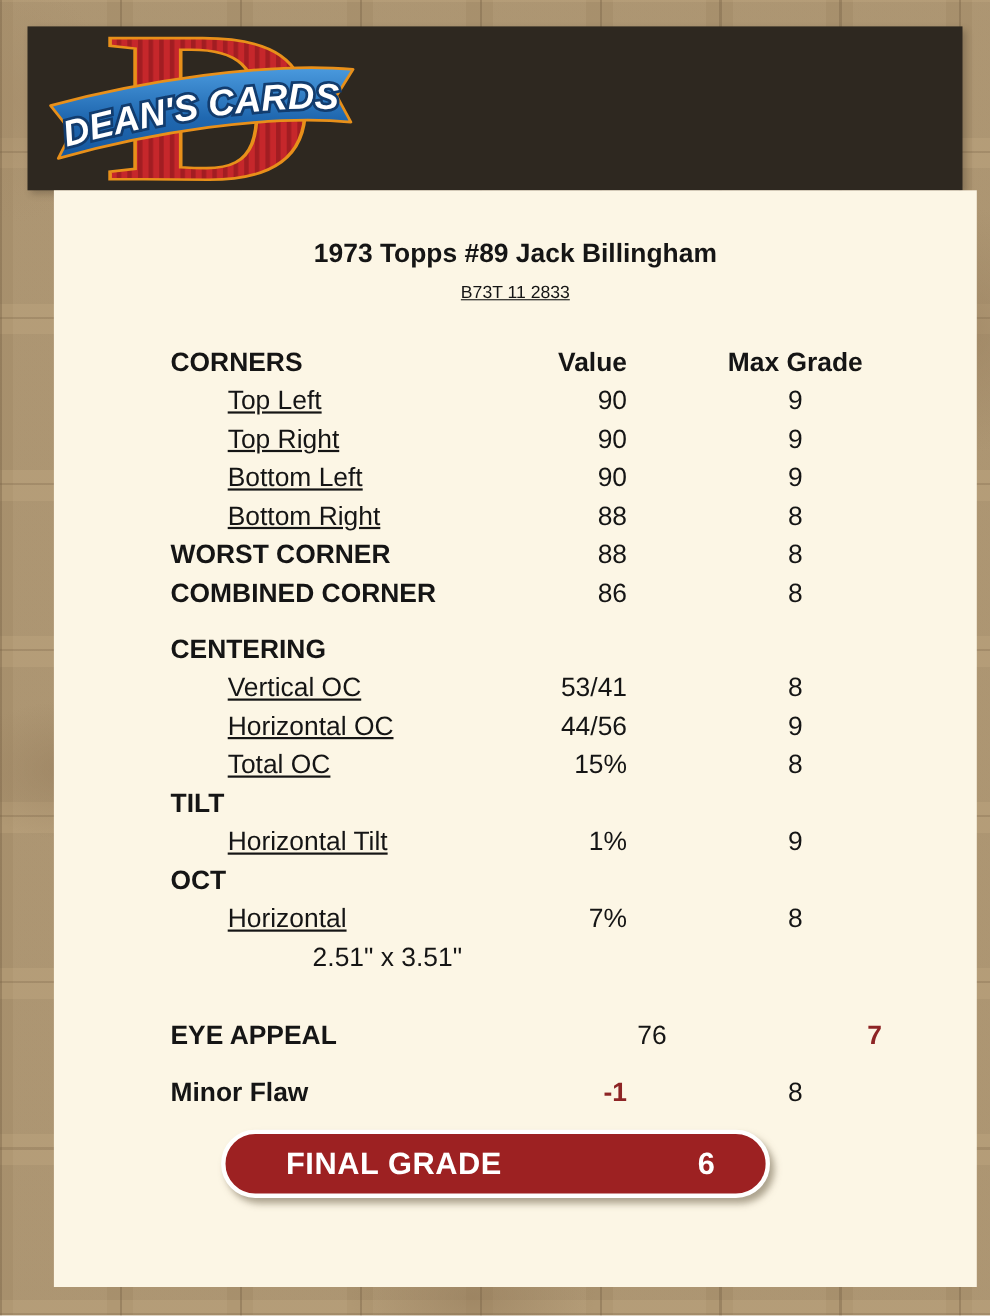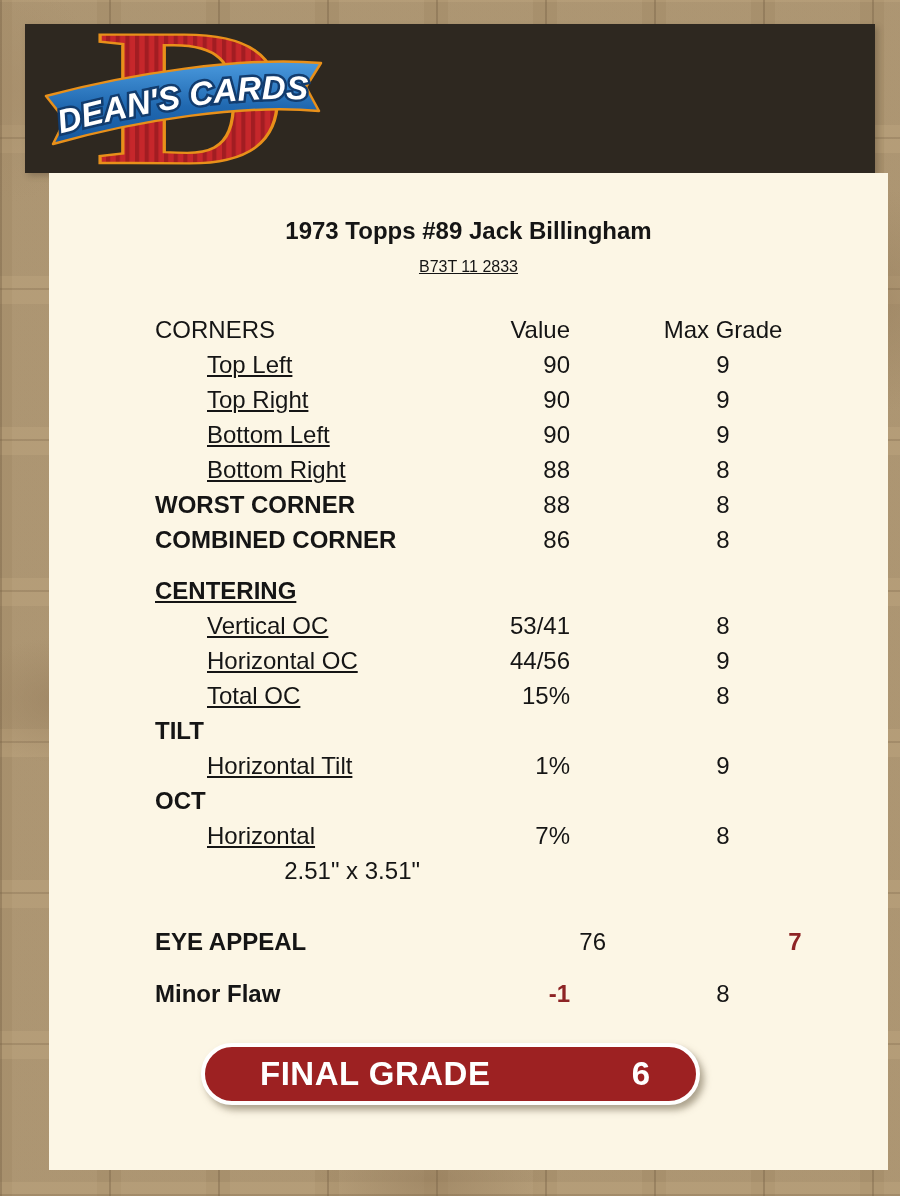--- a/index.html
+++ b/index.html
@@ -43,38 +43,37 @@
   .gtable { position:absolute; left:106px; top:139px; width:721px; }
   .grow {
     display:grid; grid-template-columns:265px 150px 306px;
     height:35px; align-items:center; font-size:24px;
   }
   .cell-label { white-space:nowrap; text-align:left; }
   .cell-value { text-align:right; white-space:nowrap; }
   .cell-max   { text-align:center; white-space:nowrap; }
   .indent .cell-label { padding-left:52px;text-decoration:underline; }
   .bold .cell-label { font-weight:bold; }
-  .head .cell-label, .head .cell-value, .head .cell-max { font-weight:normal; }
+  .head .cell-label, .head .cell-value, .head .cell-max { font-weight:bold; }
   .red { color:#8d2425; font-weight:bold; }
-  .gap16 { margin-top:16px;text-decoration:underline; }
+  .gap16 { margin-top:16px; }
   .gap18 { margin-top:36px;gap:36px; }
   .gap17 { margin-top:17px; }
 
   
   .final-btn {
     position:absolute; left:152px; top:854px; width:499px; height:62px;
     box-sizing:border-box;
     background:#9d2122;
     border:4px solid #ffffff;
     border-radius:31px;
     box-shadow:4px 5px 7px rgba(105,92,70,.55);
     display:flex; align-items:center;
-    color:#ffffff; font-weight:bold; font-size:33px;
+    color:#ffffff; font-weight:bold; font-size:28px;
     cursor:pointer;
-    margin-top:16px;
   }
   .final-label { padding-left:55px; letter-spacing:.5px; }
   .final-value { margin-left:auto; padding-right:46px; }
 </style>
 </head>
 <body>
 
 <div class="page">
 
   <div class="header">

